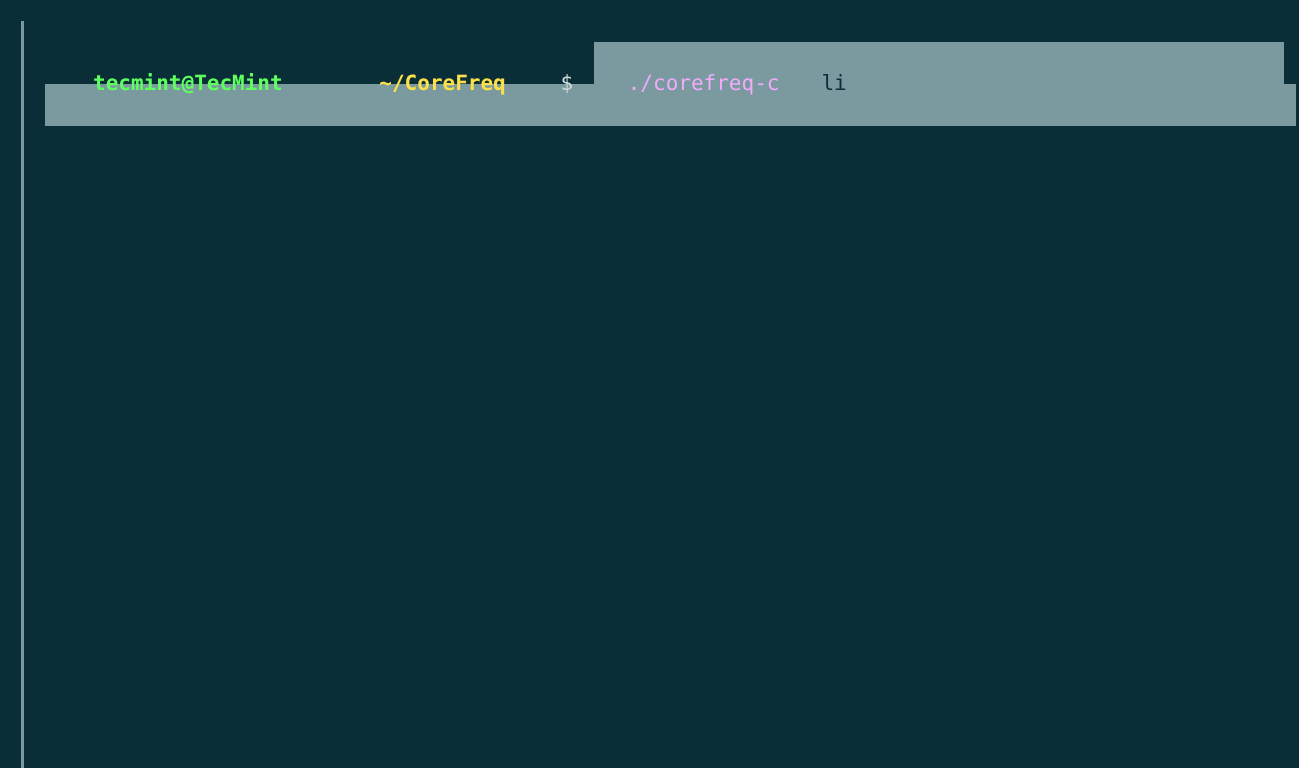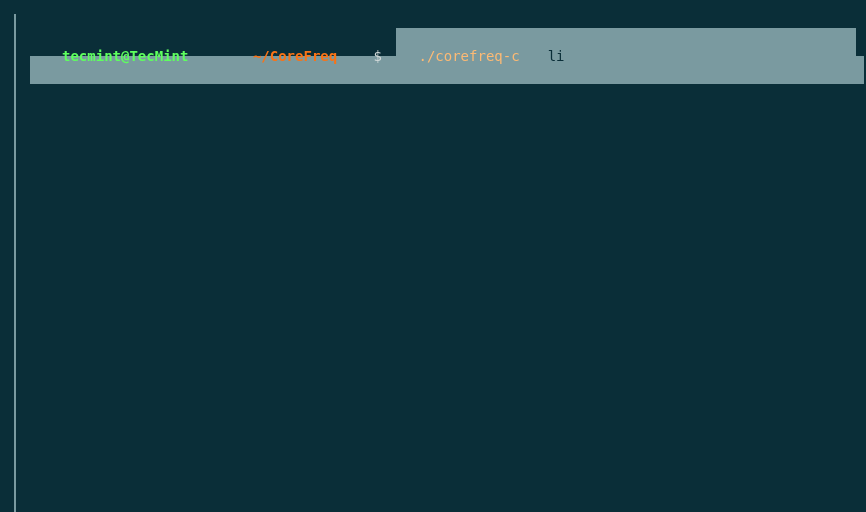--- a/index.html
+++ b/index.html
@@ -23,28 +23,28 @@
       white-space: pre;
       line-height: 15px;
       height: 15px;
       padding-left: 4px;
     }
     .user-host {
       color: #5eff5e;
       font-weight: bold;
     }
     .path {
-      color: #f97316;
+      color: #fde047;
       font-weight: bold;
     }
     .prompt-symbol {
       color: #d0d8d8;
     }
     .typed {
-      color: #fdba74;
+      color: #f0abfc;
     }
     .highlight-row {
       background: #7a9aa0;
       height: 15px;
       line-height: 15px;
       white-space: pre;
       padding-left: 4px;
       margin-right: 0;
     }
     .first-row-wrap {

